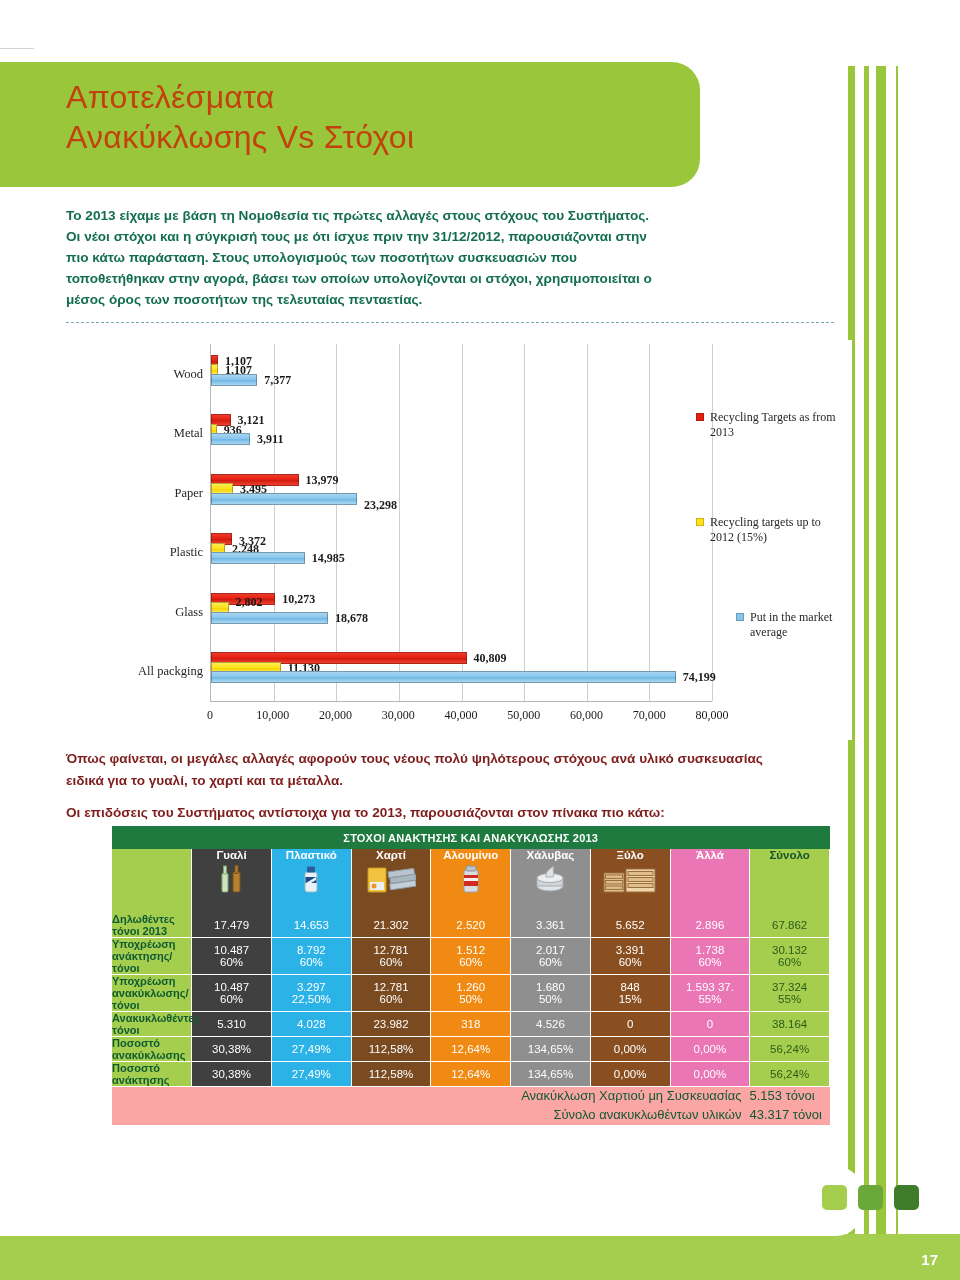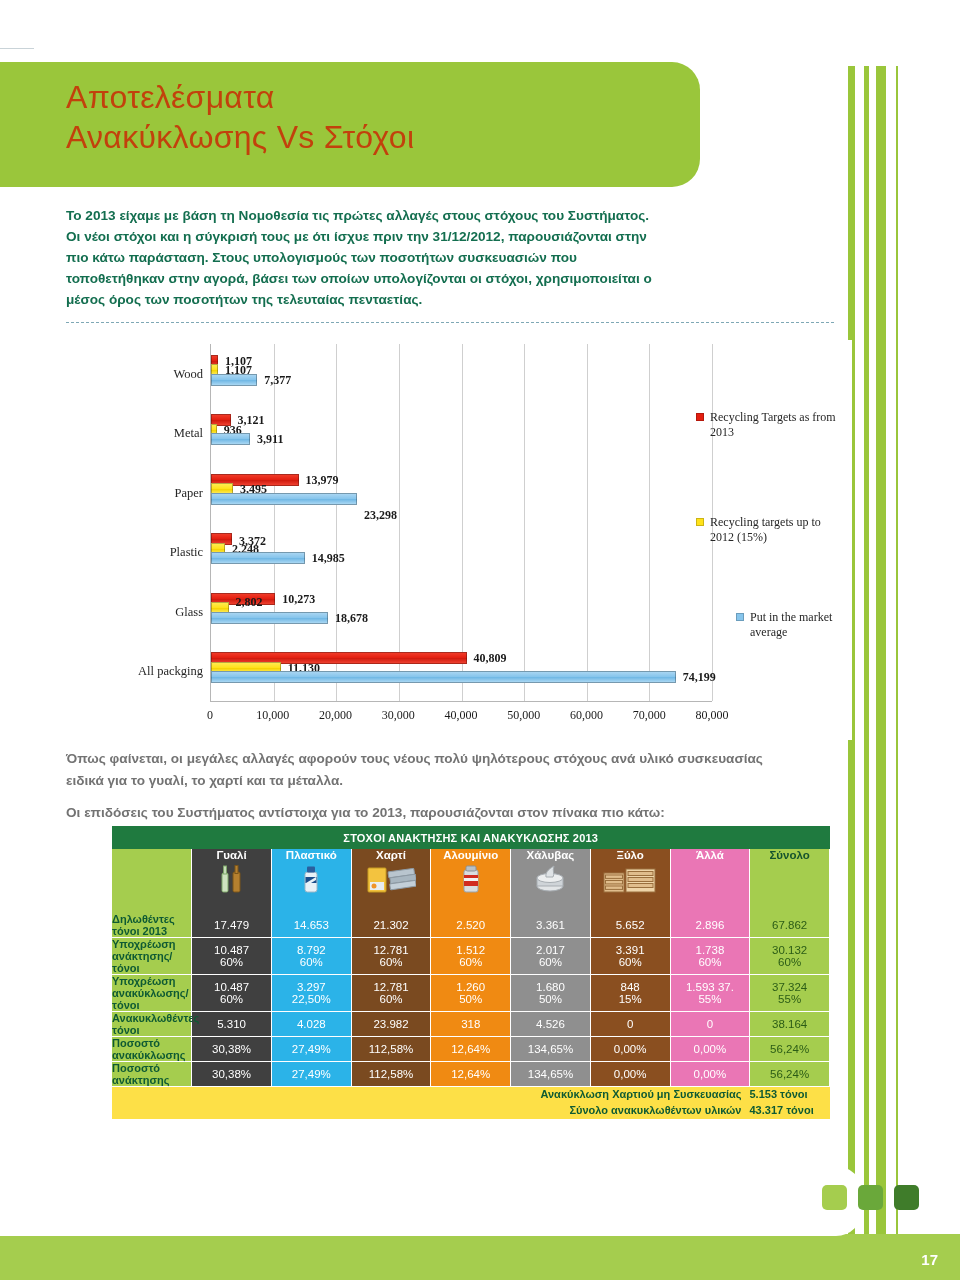--- a/index.html
+++ b/index.html
@@ -79,21 +79,21 @@
   .legend { position: absolute; right: 6px; top: 70px; width: 150px; }
   .legend .item { position: absolute; display: flex; gap: 6px; align-items: flex-start; }
   .legend .sw { width: 8px; height: 8px; margin-top: 3px; flex: 0 0 auto; border: 1px solid rgba(0,0,0,.2); }
   .legend .tx {
     font-family: "Liberation Serif", serif; font-size: 12px; color: #262626; line-height: 1.25;
   }
 
   
   .after {
     position: absolute; left: 66px; top: 748px; width: 720px;
-    color: #737373; font-size: 13.6px; line-height: 1.6; font-weight: bold;
+    color: #7f1d1d; font-size: 13.6px; line-height: 1.6; font-weight: bold;
   }
   .after p + p { margin-top: 10px; }
 
   
   .tablewrap { position: absolute; left: 92px; top: 826px; width: 738px; padding-left: 20px; }
   table.t { border-collapse: collapse; width: 100%; table-layout: fixed; }
   table.t td, table.t th { padding: 0; }
   .ttitle {
     background: #1f7a3f; color: #fff; text-align: center;
     font-size: 11px; font-weight: bold; letter-spacing: .2px; height: 23px;
@@ -120,21 +120,21 @@
   .c-plast  { background: #2bb3e8; }
   .c-paper  { background: #7a4a20; }
   .c-alum   { background: #f08a12; }
   .c-steel  { background: #8f8f8f; }
   .c-wood   { background: #8a4f20; }
   .c-other  { background: #ea76b5; }
   .c-total  { background: #a5cd4e; color: #2b5c16; }
   .hd.c-total { color: #14532d; }
   .icon { display: block; margin: 3px auto 0; }
   .foot {
-    background: #fde047; color: #0e5a33; font-size: 11px; font-weight: bold;
+    background: #fca5a5; color: #0e5a33; font-size: 13px; font-weight: normal;
     text-align: right; padding: 8px 12px 10px 0; line-height: 1.45;
   }
   .foot .num { display: inline-block; min-width: 80px; text-align: left; margin-left: 8px; }
 
   
   .botwhite {
     position: absolute; left: 0; bottom: 44px; width: 862px; height: 70px;
     background: #fff; border-radius: 0 26px 26px 0; z-index: 3;
   }
   .sq { position: absolute; bottom: 70px; width: 25px; height: 25px; border-radius: 5px; z-index: 4; }
@@ -199,21 +199,21 @@
             <div class="bar blue" style="width: 7.8025%; top: 50%;"></div>
             <div class="vlabel" style="left: 7.8025%; top: 50%; margin-top: 6px;">3,911</div>
           </div>
           <div class="grp" style="top: 33.3333%; height: 16.6667%;">
             <div class="catlabel">Paper</div>
             <div class="bar red" style="width: 17.4737%; top: 18%;"></div>
             <div class="vlabel" style="left: 17.4737%; top: 18%; margin-top: 6px;">13,979</div>
             <div class="bar yellow" style="width: 4.36875%; top: 34%;"></div>
             <div class="vlabel" style="left: 4.36875%; top: 34%; margin-top: 6px;">3,495</div>
             <div class="bar blue" style="width: 29.1225%; top: 50%;"></div>
-            <div class="vlabel" style="left: 29.1225%; top: 50%; margin-top: 22px;">23,298</div>
+            <div class="vlabel" style="left: 29.1225%; top: 50%; margin-top: 12px;">23,298</div>
           </div>
           <div class="grp" style="top: 50%; height: 16.6667%;">
             <div class="catlabel">Plastic</div>
             <div class="bar red" style="width: 4.215%; top: 18%;"></div>
             <div class="vlabel" style="left: 4.215%; top: 18%; margin-top: 8px;">3,372</div>
             <div class="bar yellow" style="width: 2.81%; top: 34%;"></div>
             <div class="vlabel" style="left: 2.81%; top: 34%; margin-top: 6px;">2,248</div>
             <div class="bar blue" style="width: 18.7312%; top: 50%;"></div>
             <div class="vlabel" style="left: 18.7312%; top: 50%; margin-top: 6px;">14,985</div>
           </div>

